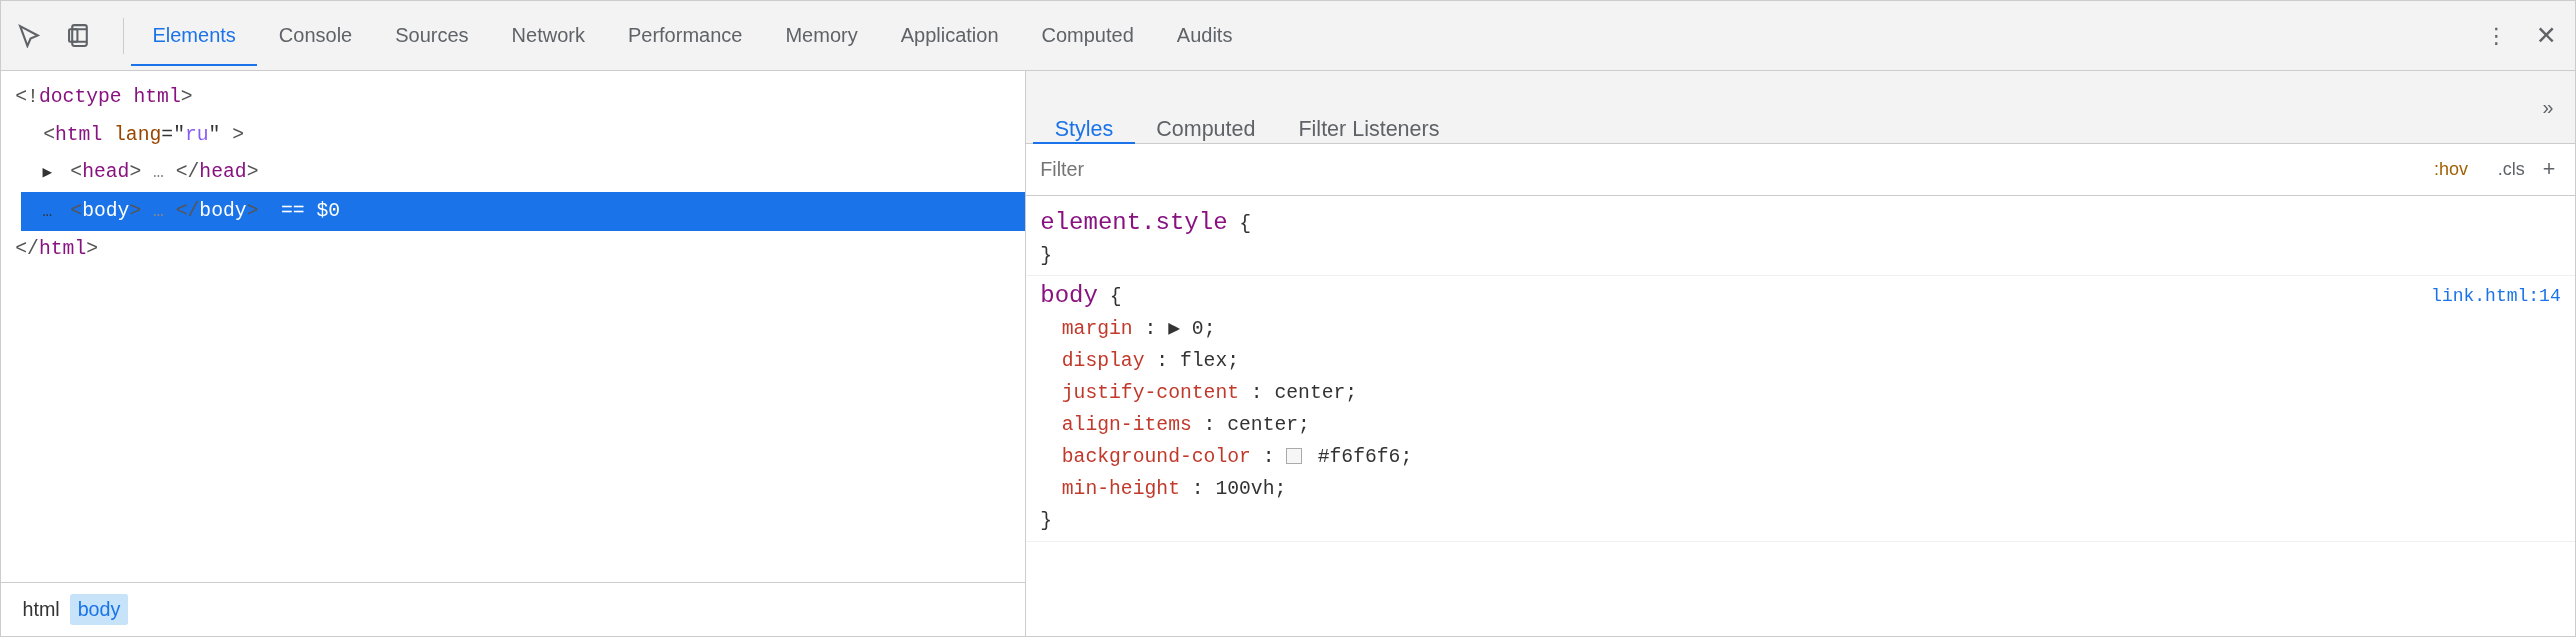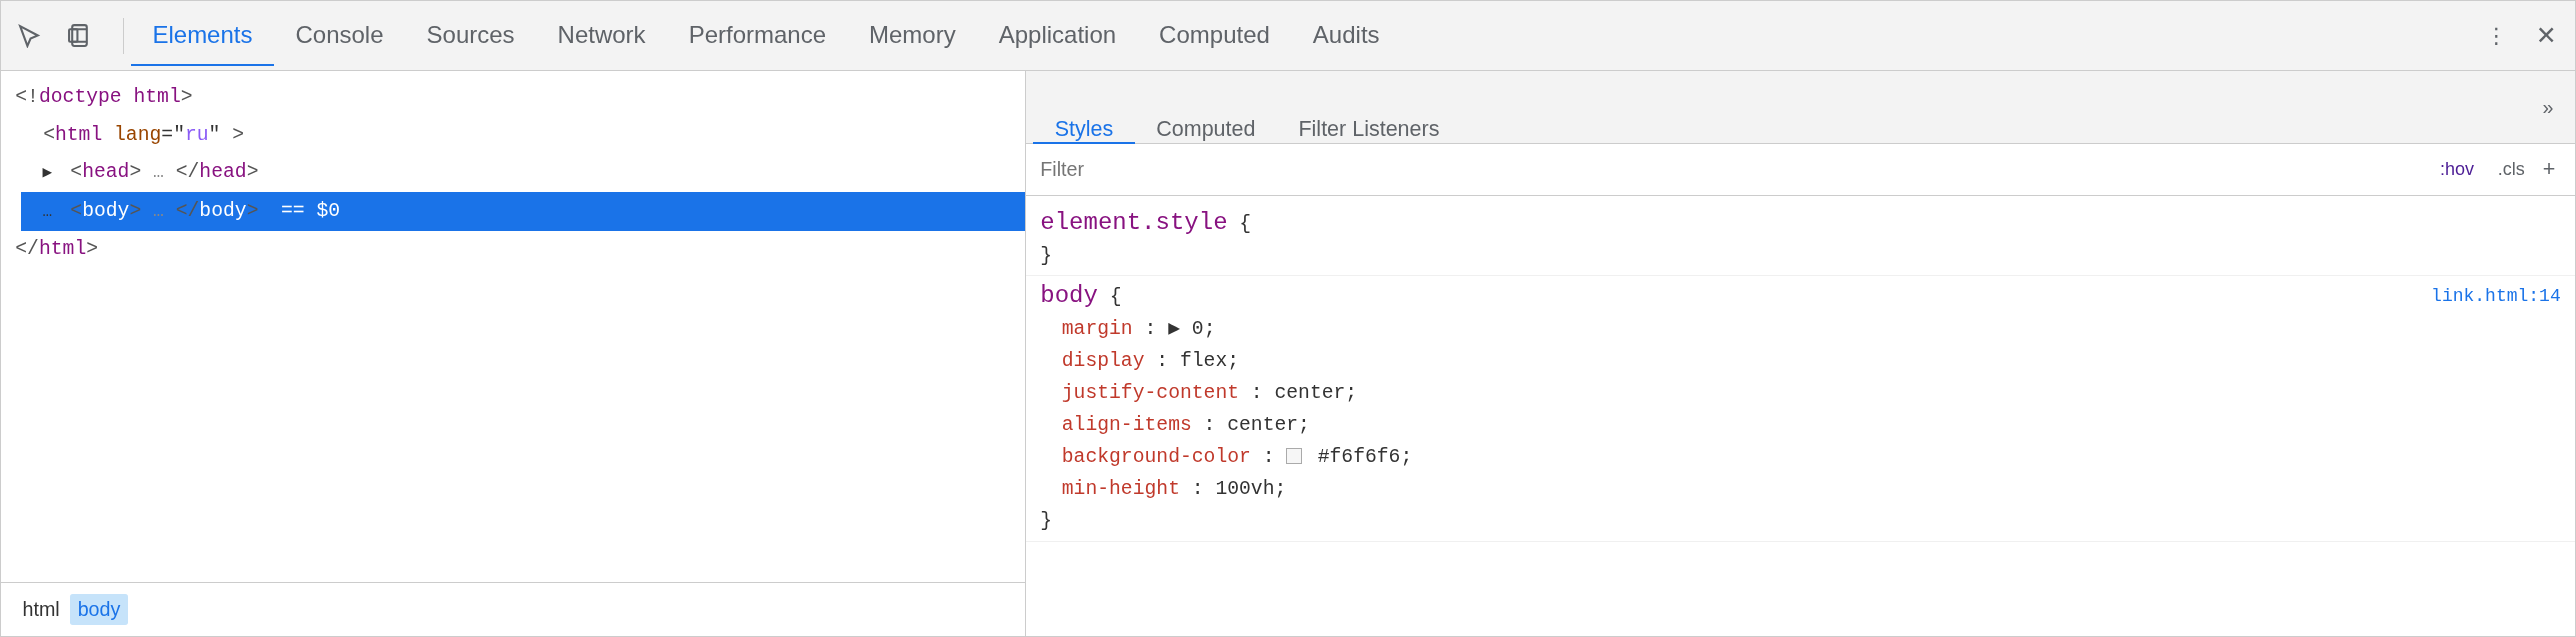--- a/index.html
+++ b/index.html
@@ -57,21 +57,21 @@
       background: #ccc;
       margin: 0 7.2px;
     }
 
     .tab-item {
       display: flex;
       align-items: center;
       height: 60px;
       padding: 0 21.5px;
       cursor: pointer;
-      font-size: 24px;
+      font-size: 20px;
       color: #5f6368;
       border-bottom: 2.7px solid transparent;
       white-space: nowrap;
       position: relative;
       top: 0.9px;
     }
 
     .tab-item.active {
       color: #1a73e8;
       border-bottom: 2.7px solid #1a73e8;
@@ -259,22 +259,22 @@
       flex: 1;
       border: none;
       outline: none;
       font-size: 19.7px;
       color: #333;
       background: transparent;
     }
 
     .filter-hov {
       font-size: 18px;
-      color: #4c1d95;
-      margin-right: 13px;
+      color: #a16207;
+      margin-right: 19px;
       cursor: pointer;
       padding: 3.6px 5.4px;
       border-radius: 2.7px;
     }
 
     .filter-cls {
       font-size: 18px;
       color: #5f6368;
       margin-right: 7.2px;
       cursor: pointer;

